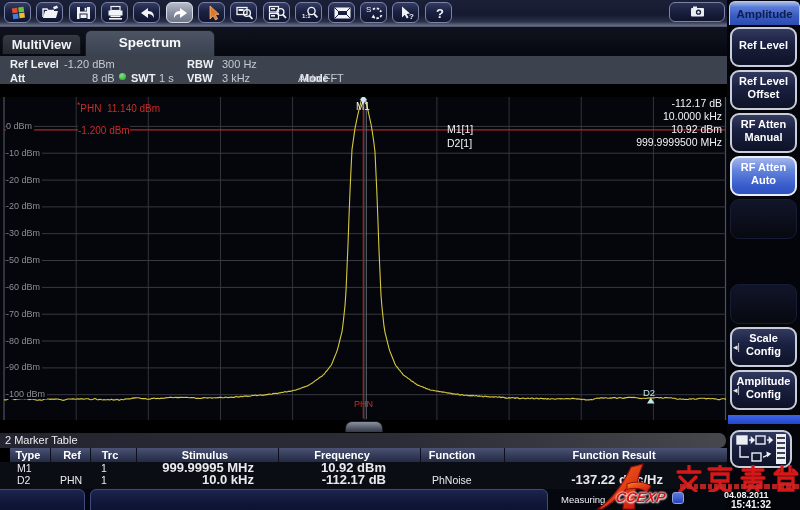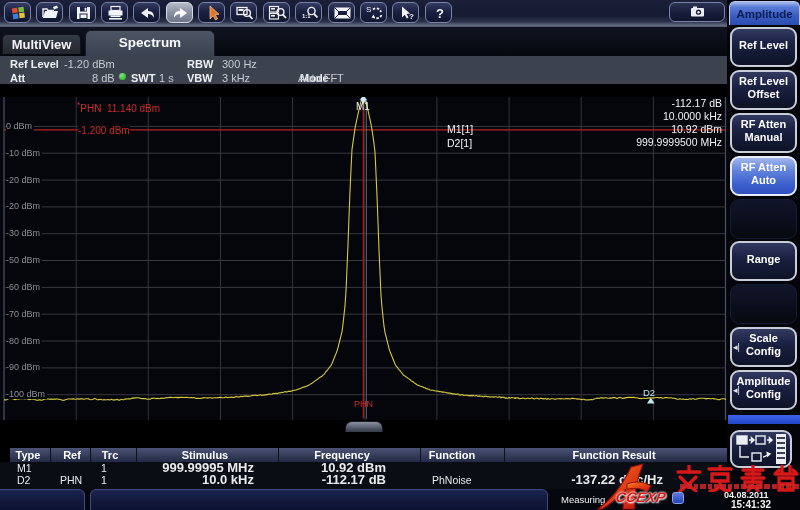--- a/index.html
+++ b/index.html
@@ -232,20 +232,23 @@
       <span class="wlab" style="left:447px;top:27px;">M1[1]</span>
       <span class="wlab" style="right:5px;top:27px;">10.92 dBm</span>
       <span class="wlab" style="right:5px;top:40px;">999.9999500 MHz</span>
       <span class="wlab" style="left:356px;top:4px;font-size:10px;">M1</span>
       <span class="rlab" style="left:77px;top:3px;"><sup>*</sup>PHN&nbsp; 11.140 dBm</span>
       <span class="rlab" style="left:78px;top:29px;background:#04060b;">-1.200 dBm</span>
       <span class="rlab" style="left:354px;top:302px;font-size:9px;">PHN</span>
       <span style="position:absolute;left:643px;top:290px;color:#bfe8ea;font-size:9.5px;">D2</span>
   </div>
   <div id="handle" class="abs"></div>
+  <div id="mtbar" class="abs">
+      <span style="position:absolute;left:5px;top:1px;">2 Marker Table</span>
+    </div>
   <div id="mthead" class="abs">
     <span style="left:18px;">Type</span>
       <span style="left:62px;">Ref</span>
       <span style="left:100px;">Trc</span>
     <span style="left:195px;">Stimulus</span>
       <span style="left:332px;">Frequency</span>
     <span style="left:442px;">Function</span>
       <span style="left:604px;">Function Result</span>
       <i style="position:absolute;left:40px;top:0;width:1px;height:14px;background:#0d0f1c;"></i>
       <i style="position:absolute;left:80px;top:0;width:1px;height:14px;background:#0d0f1c;"></i>
@@ -283,23 +286,20 @@
       </div>
     <div class="skey" style="top:113px;">
         <div class="t1">RF Atten</div>
         <div class="t2">Manual</div>
       </div>
     <div class="skey on" style="top:156px;">
         <div class="t1">RF Atten</div>
         <div class="t2">Auto</div>
       </div>
     <div class="skey empty" style="top:199px;"></div>
-    <div class="skey" style="top:241px;">
-        <div class="c1">Range</div>
-      </div>
     <div class="skey empty" style="top:284px;"></div>
     <div class="skey" style="top:327px;">
         <div class="t1">Scale</div>
         <div class="t2">Config</div>
       </div>
     <span class="skarr" style="left:6px;top:342px;">◂|</span>
     <div class="skey" style="top:370px;">
         <div class="t1">Amplitude</div>
         <div class="t2">Config</div>
       </div>

